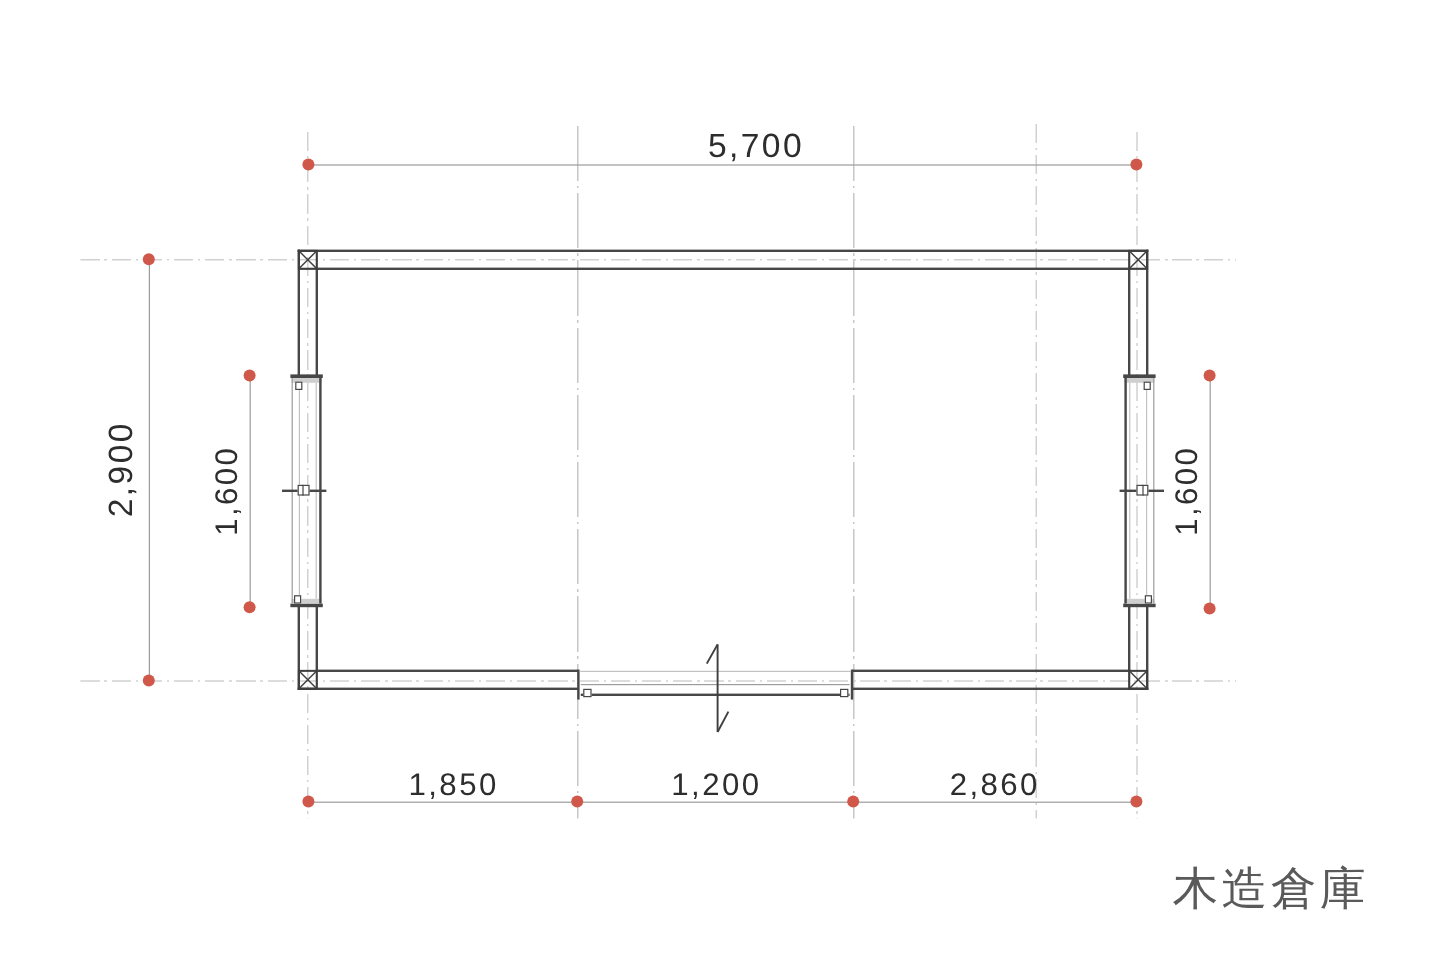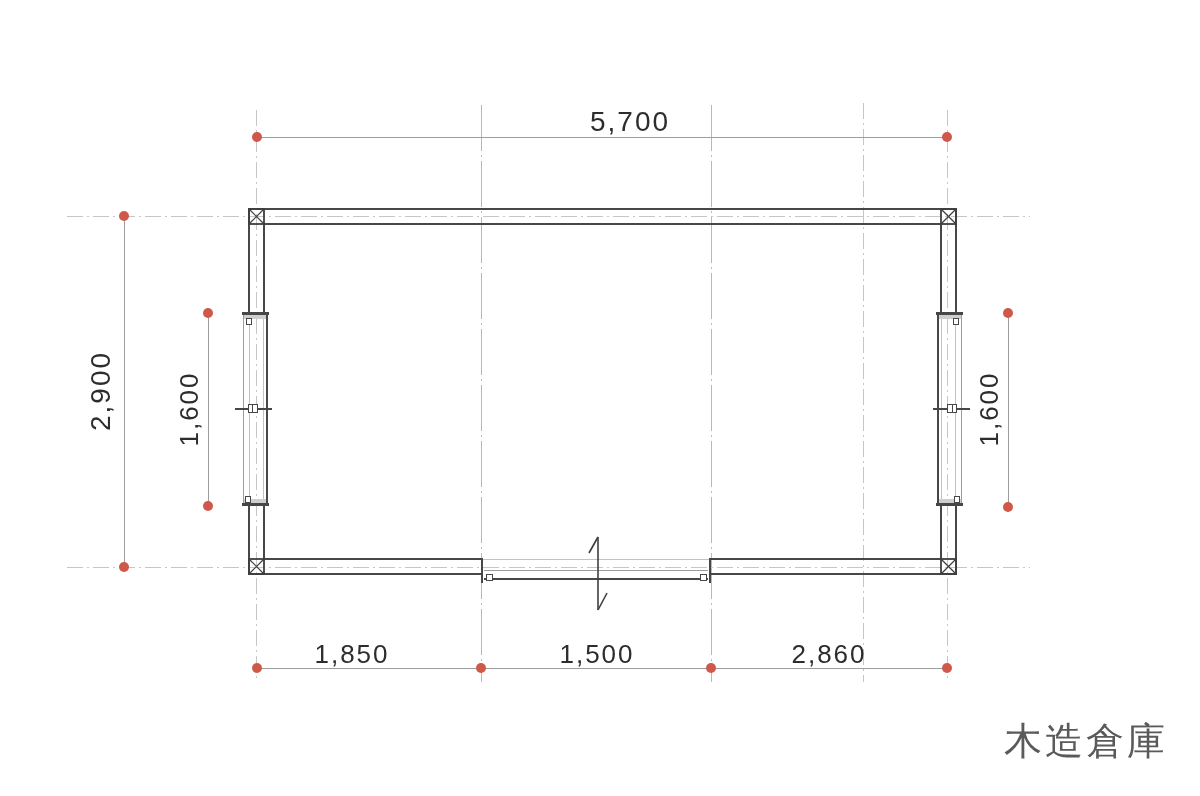--- a/index.html
+++ b/index.html
@@ -151,19 +151,19 @@
       <line x1="14" y1="5" x2="14" y2="78" stroke="#3f3f3f" stroke-width="1.6"></line>
       <line x1="5" y1="21" x2="14" y2="5" stroke="#3f3f3f" stroke-width="1.6"></line>
       <line x1="14" y1="78" x2="23" y2="61" stroke="#3f3f3f" stroke-width="1.6"></line>
     </svg>
   </span>
 
   <span class="dt big" style="left:602px;top:122px;margin-left:28px;">5,700</span>
   <span class="dt big dtv" style="left:101px;top:391px;">2,900</span>
   <span class="dt dtv" style="left:189px;top:409px;">1,600</span>
   <span class="dt dtv" style="left:989px;top:409px;">1,600</span>
-  <span class="dt" style="left:352px;top:654px;">1,850</span>
-  <span class="dt" style="left:597px;top:654px;">1,500</span>
+  <span class="dt" style="left:378px;top:654px;">1,850</span>
+  <span class="dt" style="left:597px;top:654px;">1,200</span>
   <span class="dt" style="left:829px;top:654px;">2,860</span>
 
-  <span class="title" style="left:1086px;top:741px;font-family:Liberation Serif, serif;">木造倉庫</span>
+  <span class="title" style="left:1059px;top:741px;font-family:Liberation Serif, serif;">木造倉庫</span>
 
 </div>
 
 </body></html>

